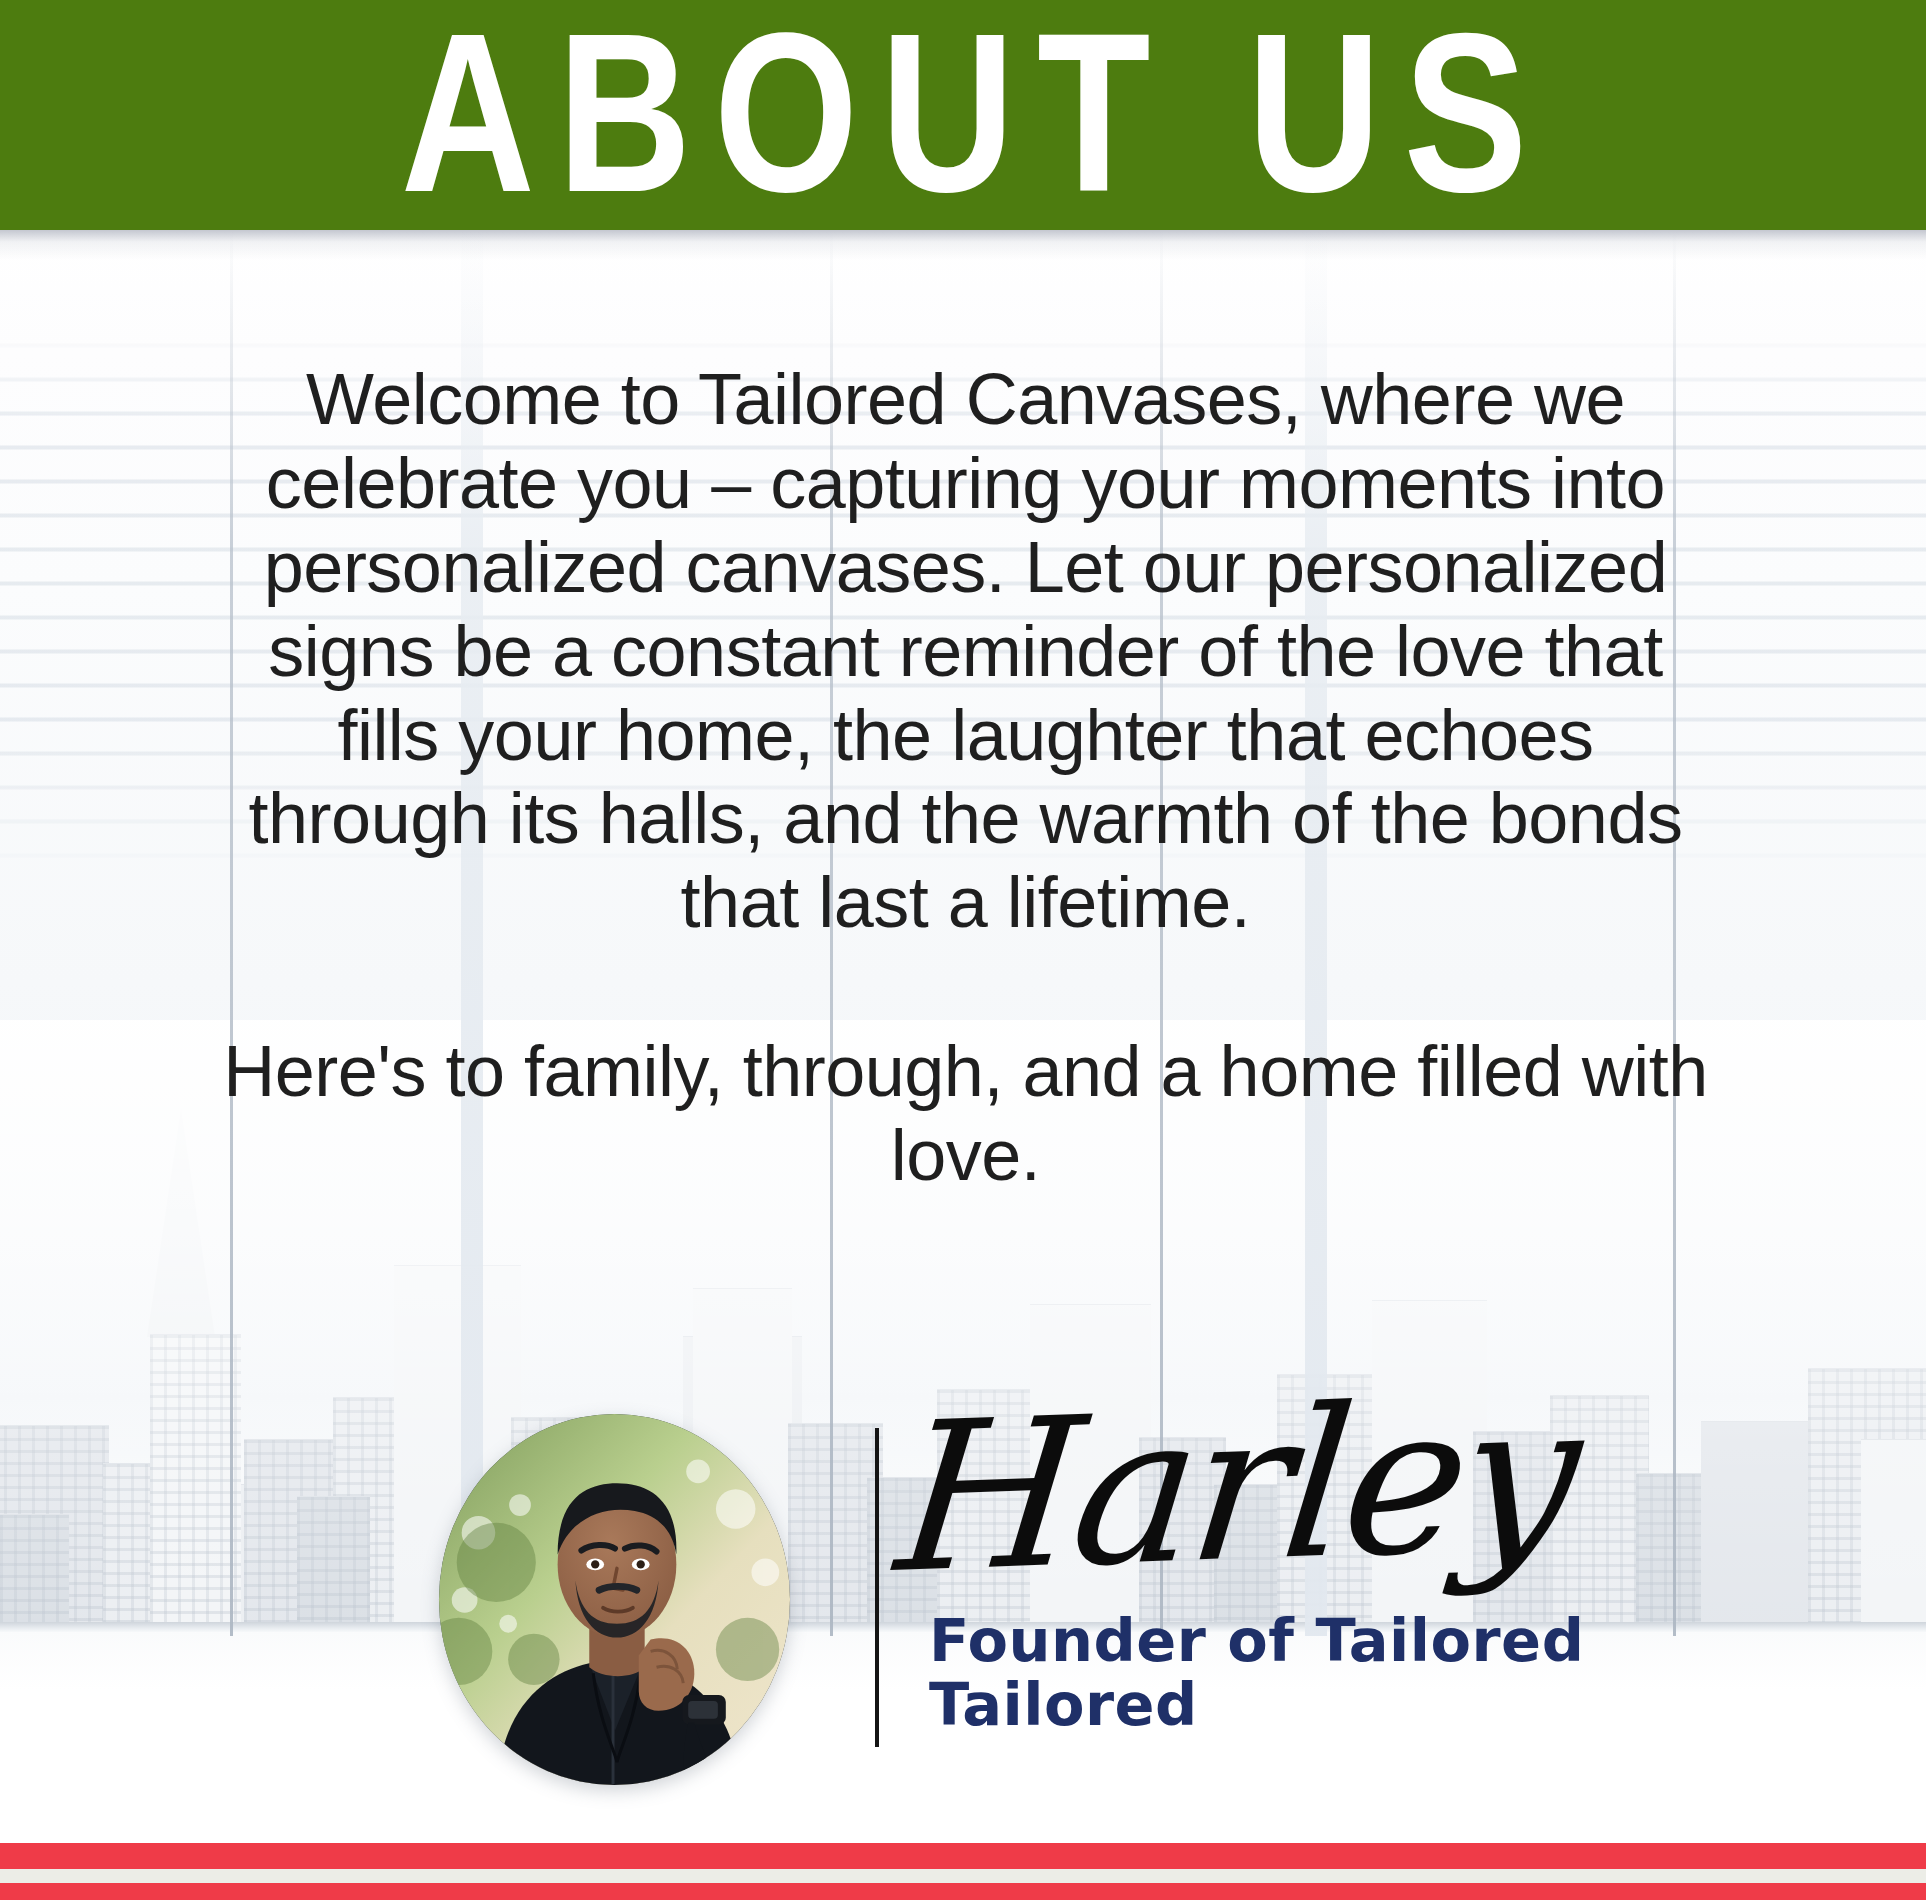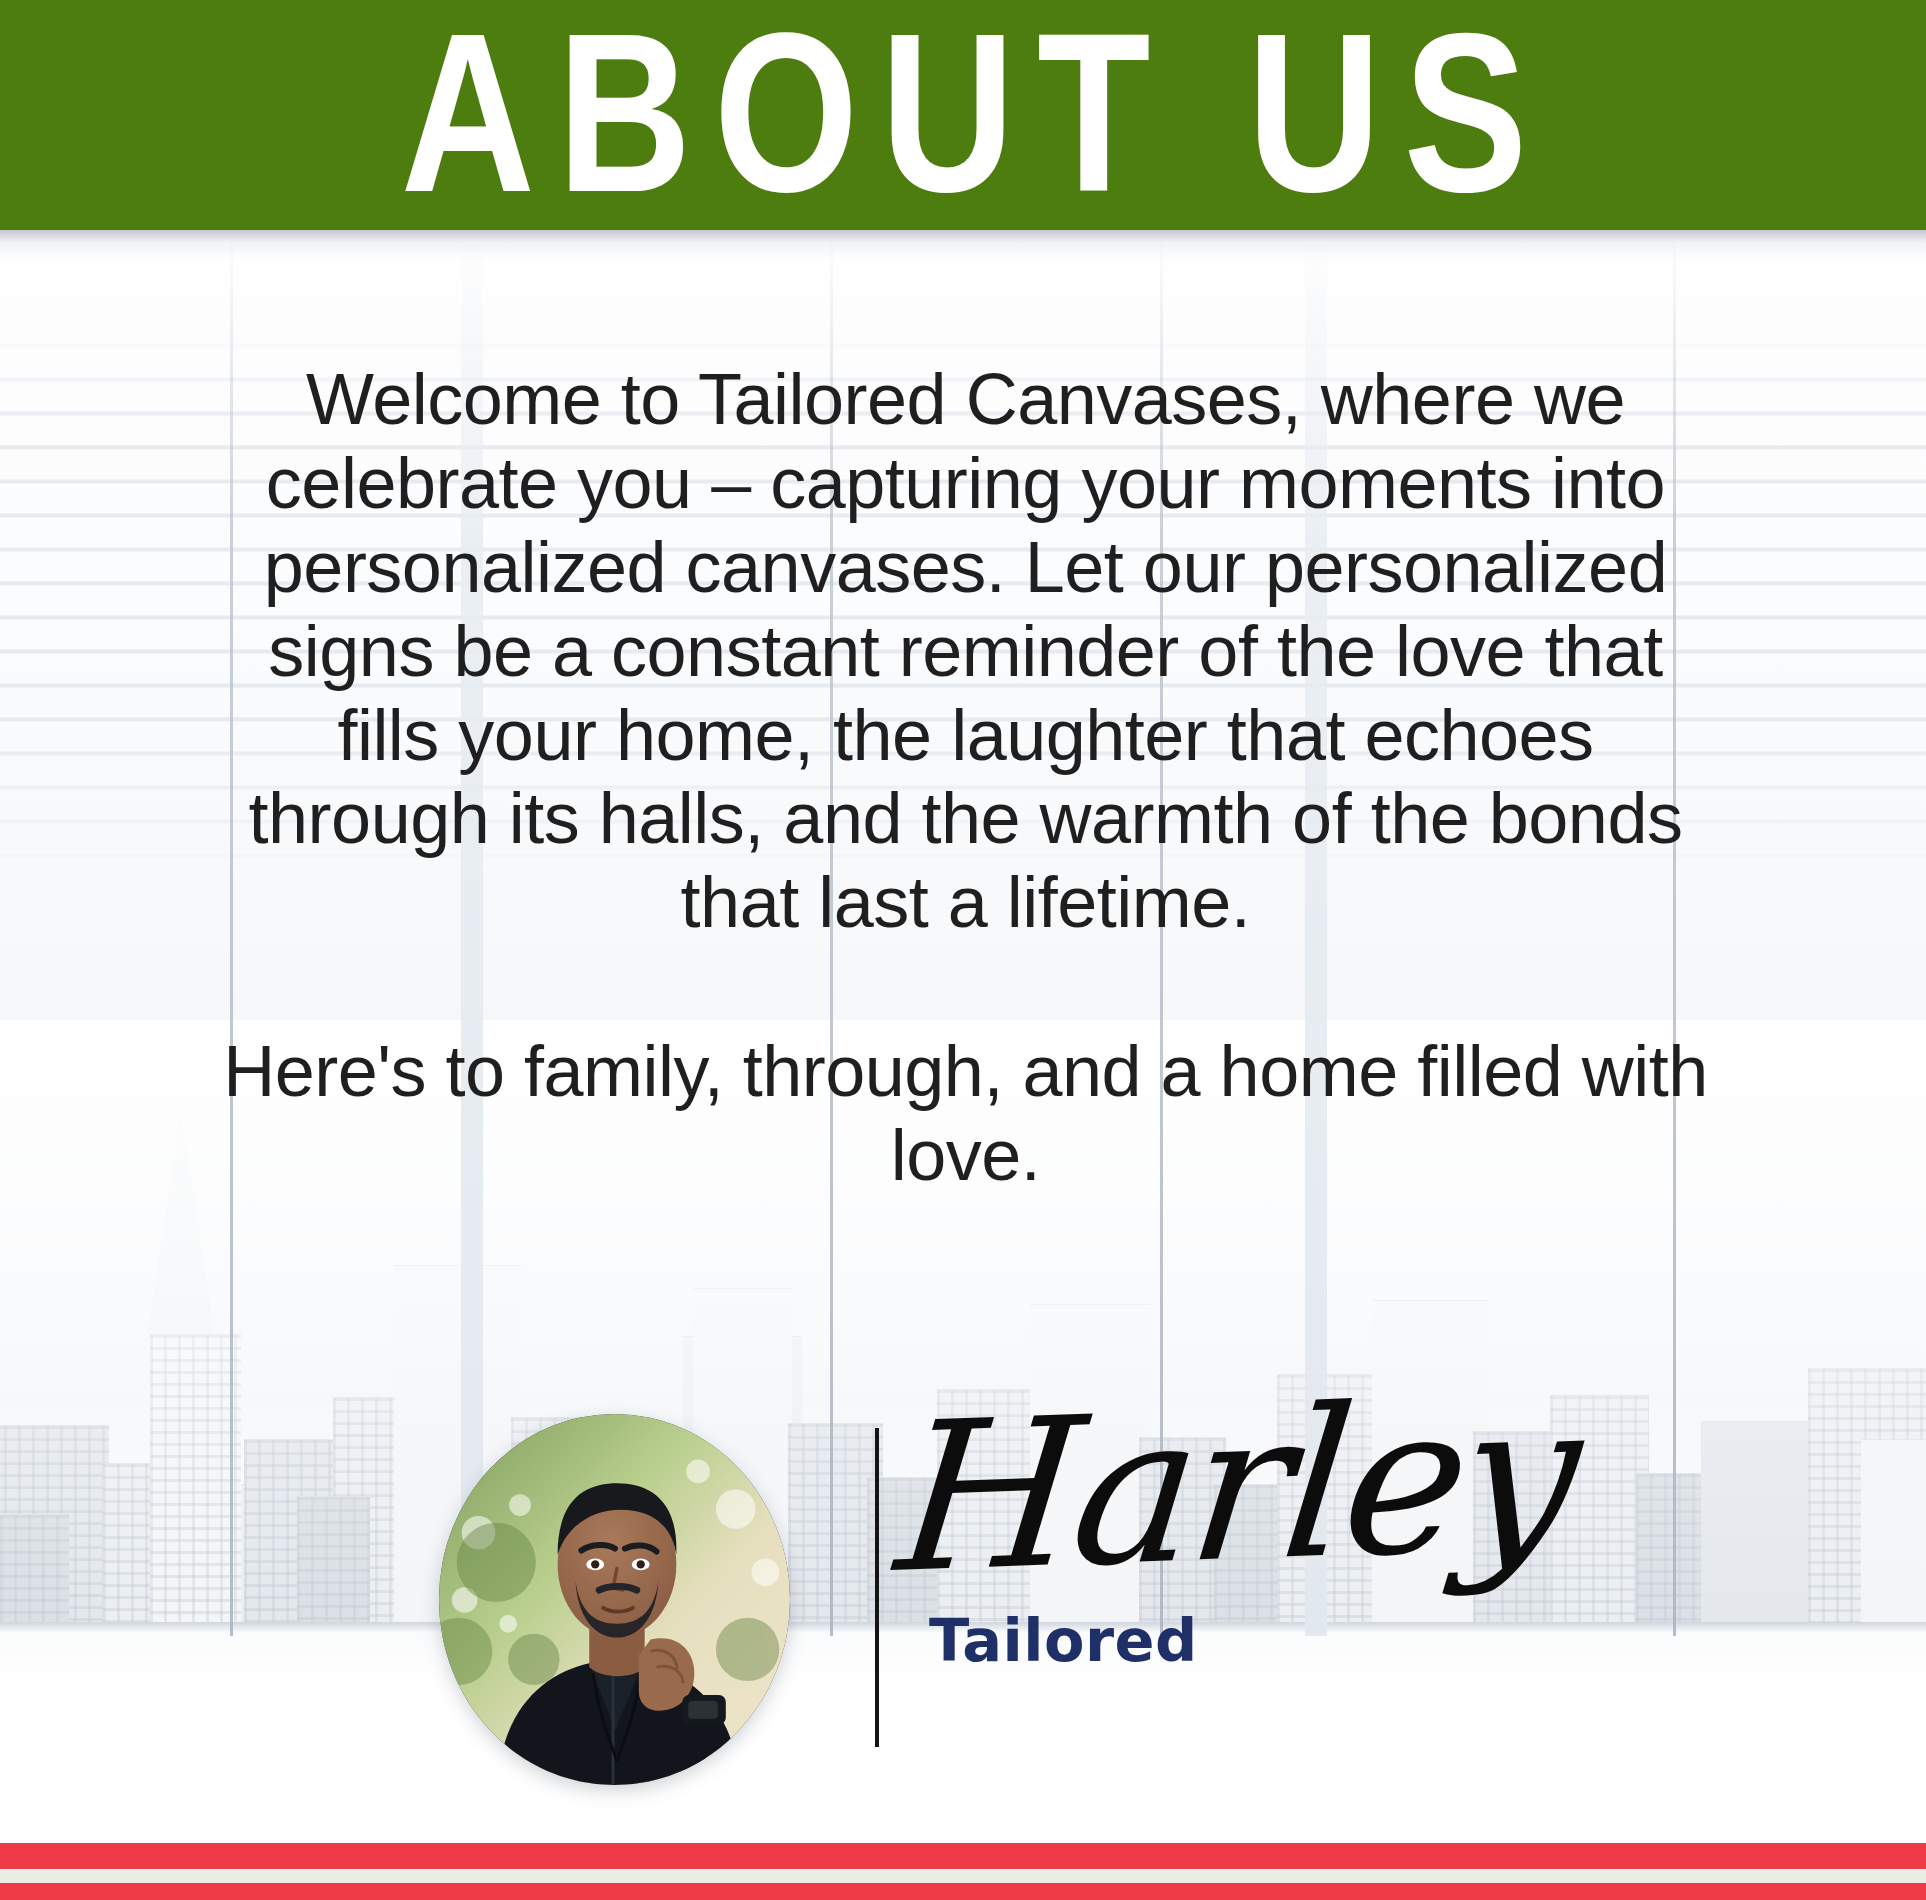--- a/index.html
+++ b/index.html
@@ -404,20 +404,21 @@
         <rect x="252" y="290" width="30" height="18" rx="4" fill="#2c3138"></rect>
         <path d="M258 312 C268 344 276 362 280 375 L248 375 C246 352 248 330 252 312 Z" fill="#12161c"></path>
       </svg>
     </div>
 
     <div class="sig-divider"></div>
 
     <div class="sig-name">Harley</div>
 
     <div class="sig-role">
+      <div>Founder of Tailored</div>
       <div>Tailored</div>
     </div>
   </div>
 
   <div class="stripe stripe-top"></div>
   <div class="stripe stripe-gap"></div>
   <div class="stripe stripe-bottom"></div>
 
 </div>
 

